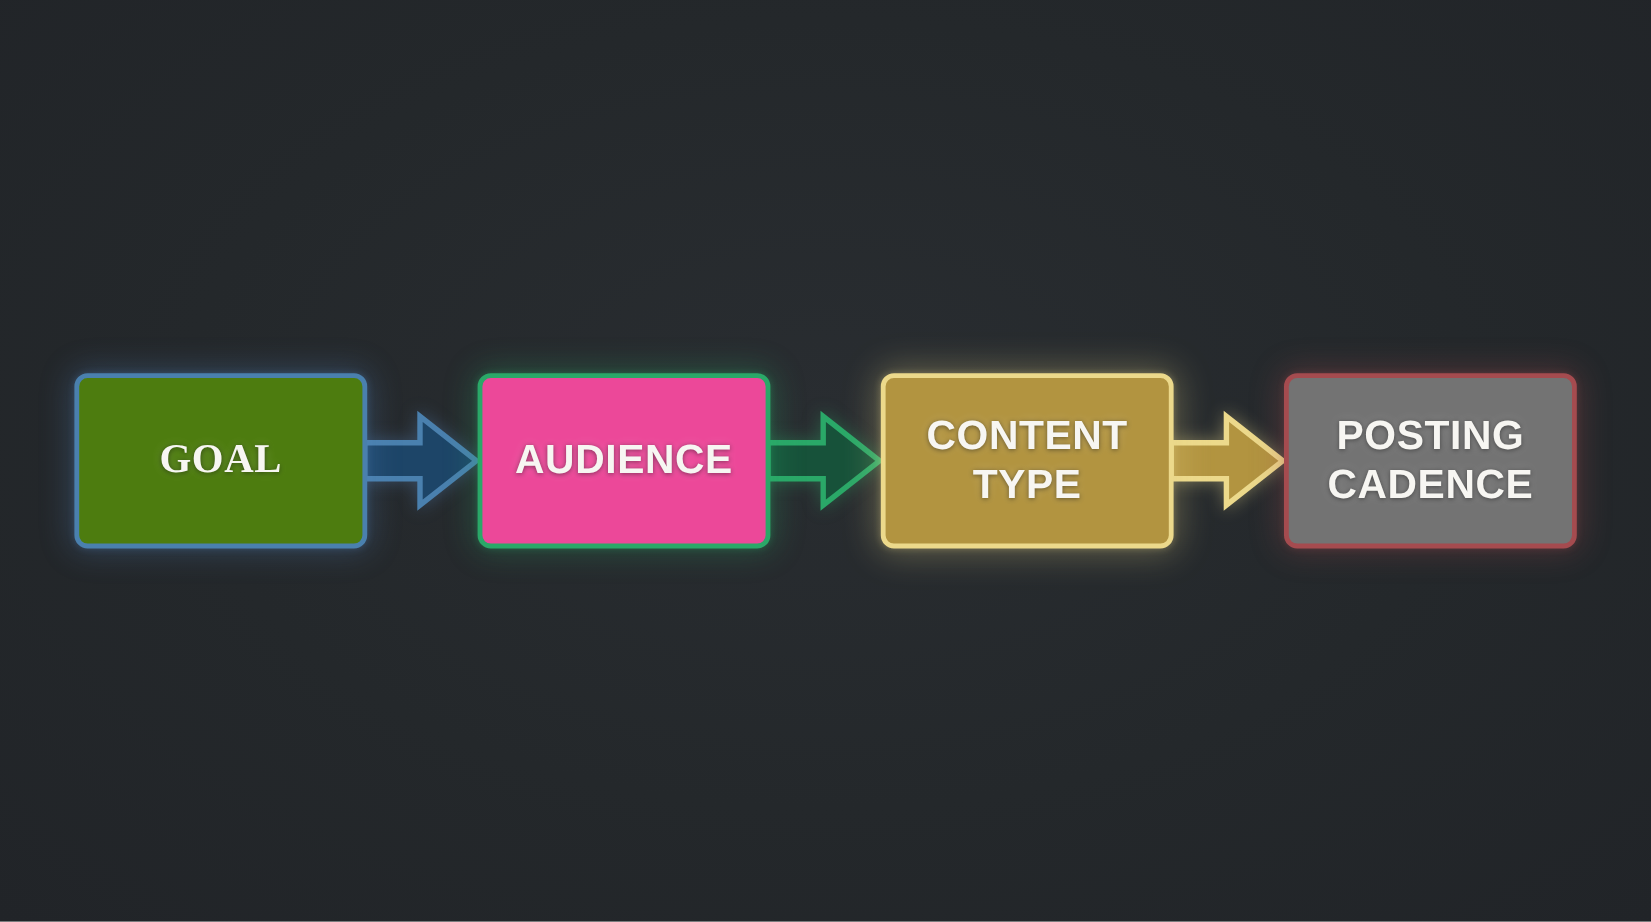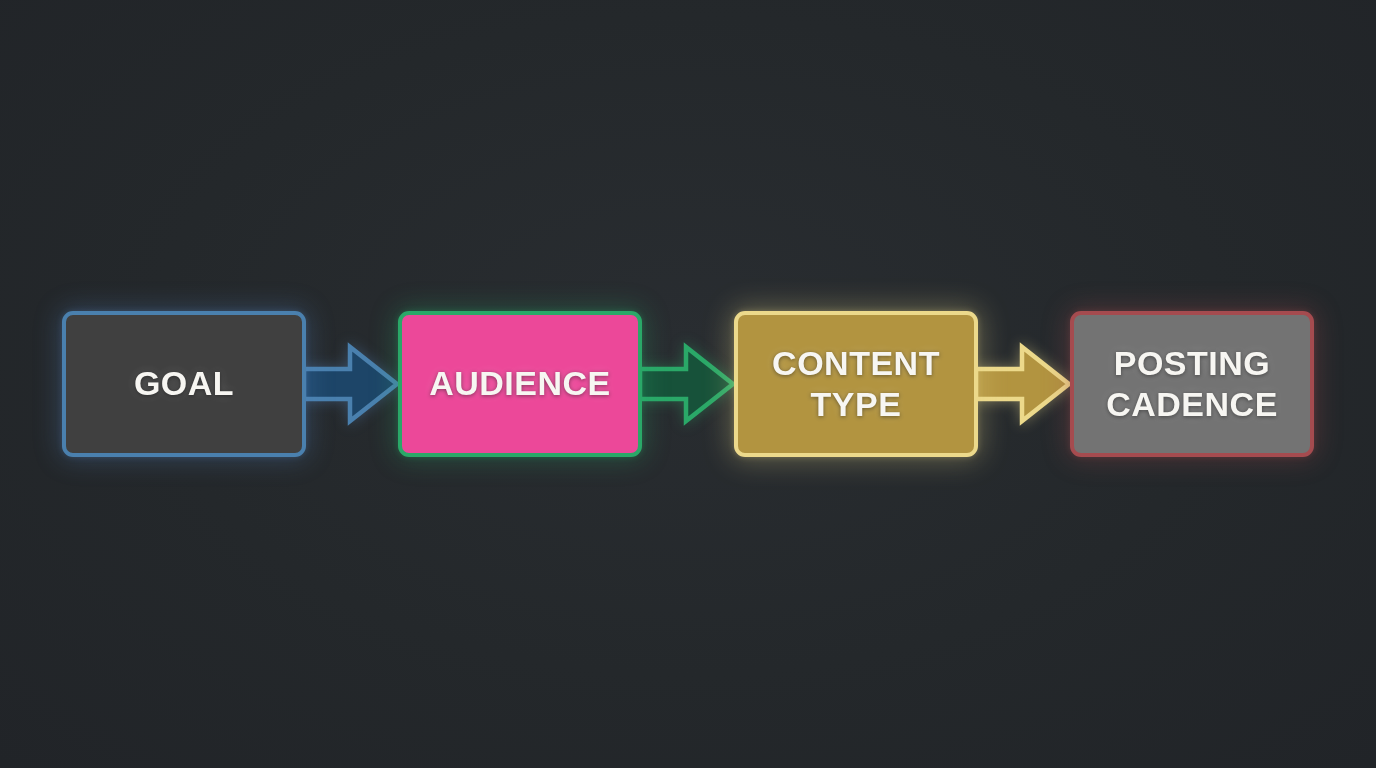--- a/index.html
+++ b/index.html
@@ -22,21 +22,21 @@
     border: 4px solid;
     display: flex; align-items: center; justify-content: center;
     text-align: center;
     padding: 10px 18px;
     position: relative; z-index: 2;
     color: #f7f6f2;
     font-size: 34px; font-weight: 700;
     line-height: 1.18; letter-spacing: 0.5px;
     text-shadow: 0 1px 4px rgba(0,0,0,0.45), 0 0 10px rgba(255,255,255,0.18);
   }
-  .box-blue  { background: #404040; border-color: #4a80ae; box-shadow: 0 0 26px 3px rgba(90,140,200,0.28), 0 0 6px rgba(90,140,200,0.25); }
+  .box-blue  { background: #4d7c0f; border-color: #4a80ae; box-shadow: 0 0 26px 3px rgba(90,140,200,0.28), 0 0 6px rgba(90,140,200,0.25); font-family: Liberation Serif, serif; }
   .box-green { background: #ec4899; border-color: #2aa868; box-shadow: 0 0 26px 3px rgba(46,180,110,0.28), 0 0 6px rgba(46,180,110,0.25); }
   .box-gold  { background: #b29440; border-color: #ecd98b; box-shadow: 0 0 28px 4px rgba(236,217,139,0.30), 0 0 6px rgba(236,217,139,0.28); }
   .box-red   { background: #737373; border-color: #a54b4f; box-shadow: 0 0 26px 3px rgba(170,80,84,0.30), 0 0 6px rgba(170,80,84,0.25); }
 
   .arrow {
     width: 100px; height: 92px;
     margin: 0 -4px;
     position: relative; z-index: 1;
     flex: 0 0 auto;
   }

